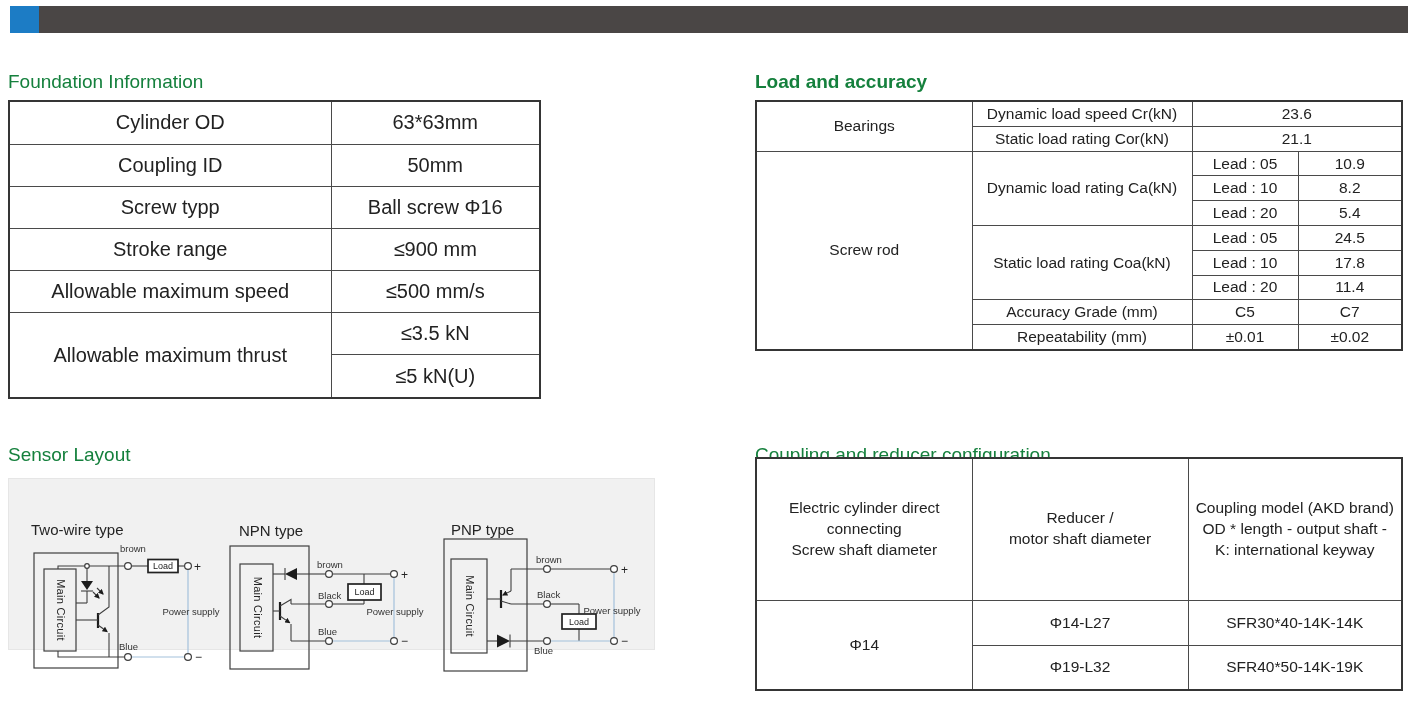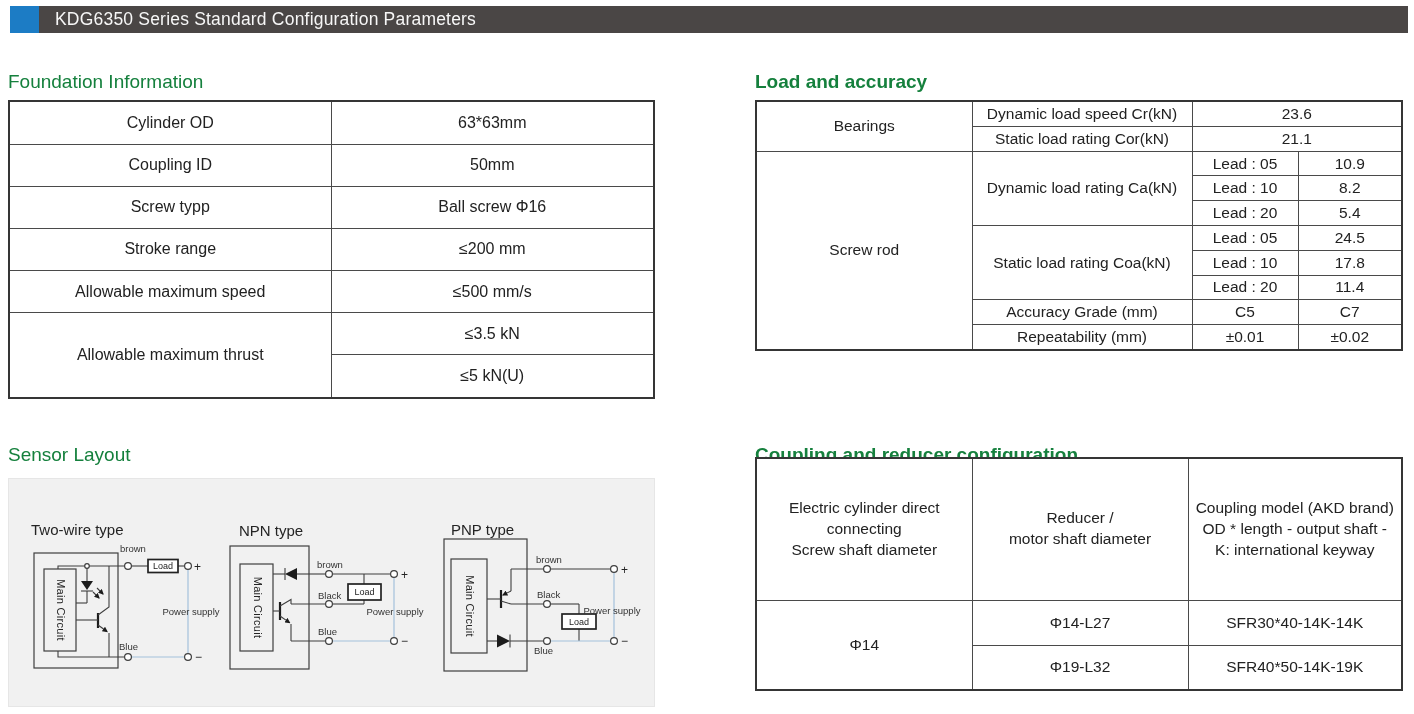--- a/index.html
+++ b/index.html
@@ -14,34 +14,34 @@
     position:absolute; left:10px; top:6px; width:1398px; height:27px;
     background:#4a4645; display:flex; align-items:center;
   }
   .blue-sq { width:29px; height:27px; background:#1c7cc5; flex:none; }
   .topbar-title { color:#f7f7f7; font-size:17.5px; margin-left:16px; letter-spacing:.2px; }
 
   .sec-title { position:absolute; font-size:19px; color:#15803d; white-space:nowrap; }
   #title-foundation { left:8px;  top:71px; }
   #title-load       { left:755px; top:71px;font-weight:bold; }
   #title-sensor     { left:8px;  top:444px; }
-  #title-coupling   { left:755px; top:444px;font-weight:bold; }
+  #title-coupling   { left:755px; top:444px; }
 
   table { border-collapse:collapse; table-layout:fixed; position:absolute; background:#fff; }
   td {
     border:1px solid #4a4a4a; text-align:center; vertical-align:middle;
     padding:0 4px; overflow:hidden; color:#222;
   }
-  .tbl-foundation { left:8px;  top:100px; width:647px; height:299px; font-size:16px;   border:2px solid #353535; }
+  .tbl-foundation { left:8px;  top:100px; width:533px; height:299px; font-size:20px;   border:2px solid #353535; }
   .tbl-load       { left:755px; top:100px; width:648px; height:251px; font-size:15.5px; border:2px solid #353535; }
   .tbl-coupling   { left:755px; top:457px; width:648px; height:232px; font-size:15.5px; border:2px solid #353535; }
   .tbl-coupling td.hdr { white-space:pre-line; line-height:1.35; }
 
   .sensor-panel {
-    position:absolute; left:8px; top:478px; width:647px; height:229px;
+    position:absolute; left:8px; top:478px; width:647px; height:172px;
     background:#f1f1f1; border:1px solid #e6e6e6;
   }
   .diag { position:absolute; }
   svg text { fill:#242424; }
   .dlabel { font-size:15px; }
   .lbl    { font-size:9.5px; fill:#333; }
   .loadlbl{ font-size:9px; }
   .pm     { font-size:12px; }
   .mc     { font-size:11px; letter-spacing:.3px; }
   .wire     { stroke:#3e3e3e; stroke-width:1.1; fill:none; }
@@ -49,21 +49,20 @@
   .box      { stroke:#3e3e3e; stroke-width:1.2; fill:none; }
   .loadbox  { stroke:#222;    stroke-width:1.7; fill:#fff; }
   .term     { fill:#fff; stroke:#3e3e3e; stroke-width:1.2; }
   .tbar     { stroke:#1c1c1c; stroke-width:2.2; }
 </style>
 </head>
 <body>
 
 <div class="topbar">
   <div class="blue-sq"></div>
-  <div class="topbar-title">KDG6350 Series Standard Configuration Parameters</div>
 </div>
 
 <div class="sec-title" id="title-foundation">Foundation Information</div>
 <div class="sec-title" id="title-load">Load and accuracy</div>
 <div class="sec-title" id="title-sensor">Sensor Layout</div>
 <div class="sec-title" id="title-coupling">Coupling and reducer configuration</div>
 
 <table class="tbl-foundation">
   <colgroup>
       <col style="width:322px">
@@ -77,21 +76,21 @@
     <tr>
       <td>Coupling ID</td>
       <td>50mm</td>
     </tr>
     <tr>
       <td>Screw typp</td>
       <td>Ball screw Φ16</td>
     </tr>
     <tr>
       <td>Stroke range</td>
-      <td>≤200 mm</td>
+      <td>≤900 mm</td>
     </tr>
     <tr>
       <td>Allowable maximum speed</td>
       <td>≤500 mm/s</td>
     </tr>
     <tr>
       <td rowspan="2">Allowable maximum thrust</td>
       <td>≤3.5 kN</td>
     </tr>
     <tr>

